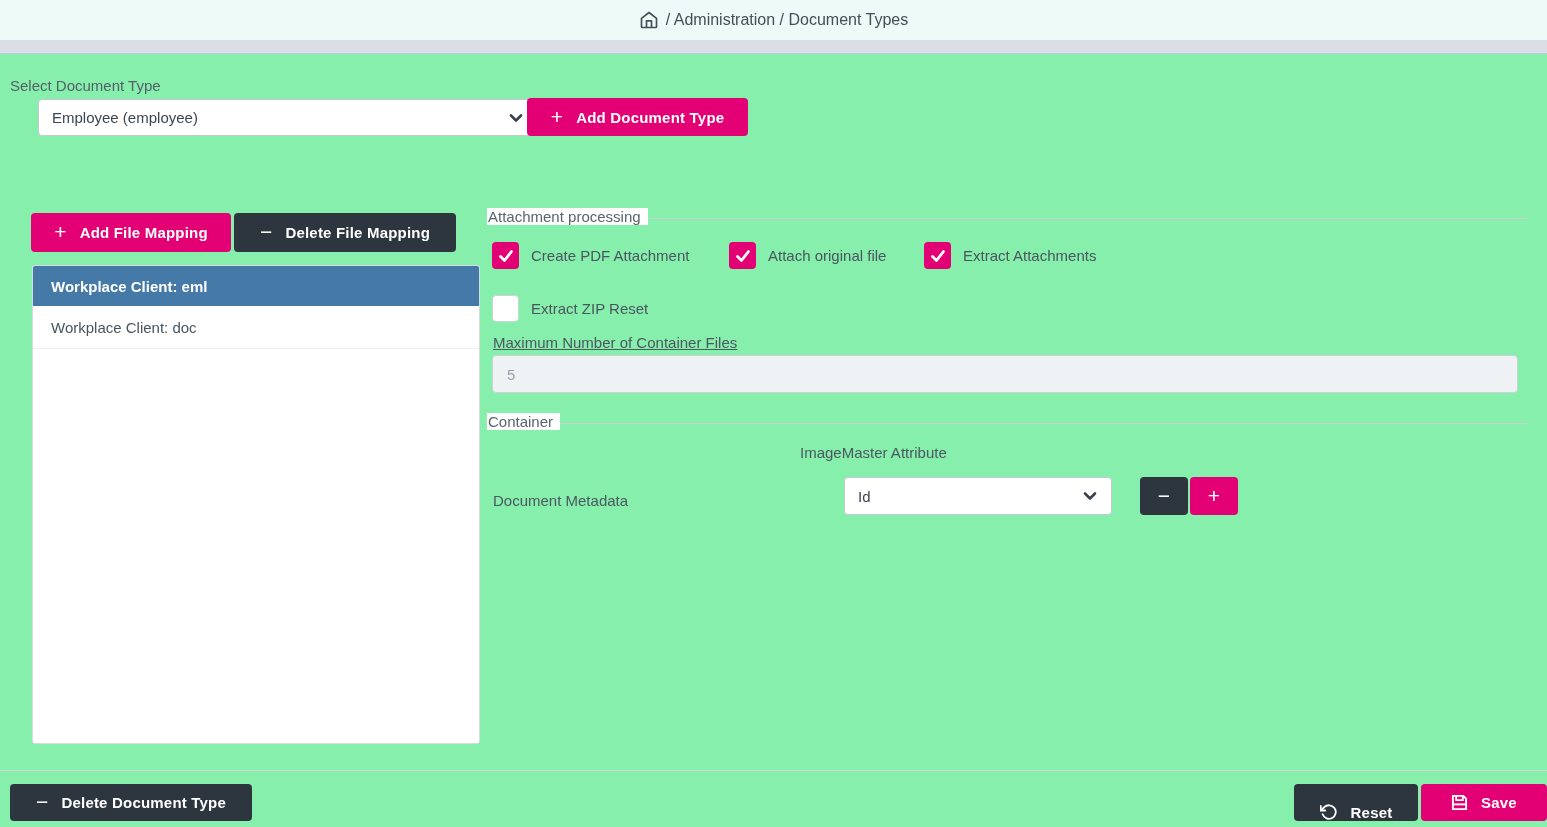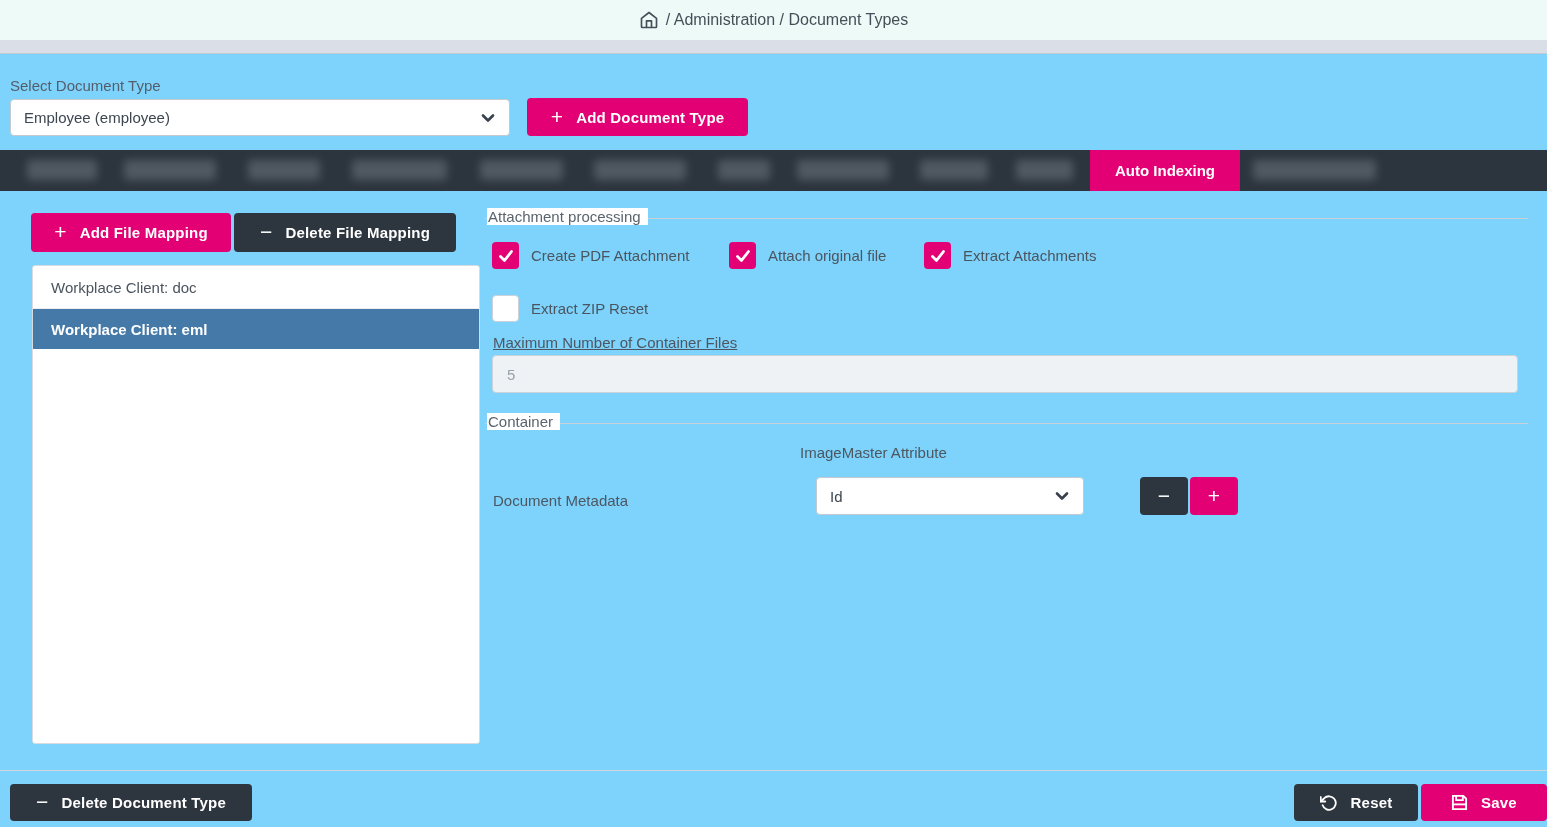--- a/index.html
+++ b/index.html
@@ -1,37 +1,37 @@
 <!DOCTYPE html>
 <html><head>
 <meta charset="utf-8">
 <style>
   * { margin:0; padding:0; box-sizing:border-box; }
   html,body { background:#fff; }
   #app {
     position:relative; width:1547px; height:827px; overflow:hidden;
-    font-family:"Liberation Sans", sans-serif; color:#444e58; background:#7dd3fc;
+    font-family:"Liberation Sans", sans-serif; color:#444e58; background:#86efac;
   }
   
   .breadcrumb-bar {
     position:absolute; left:0; top:0; width:1547px; height:40px;
     background:#eefaf7; display:flex; align-items:center; justify-content:center;
     color:#454f59; font-size:16px; font-weight:500;
   }
   .breadcrumb-bar svg { margin-right:7px; }
   .strip {
     position:absolute; left:0; top:40px; width:1547px; height:14px;
     background:#d9dee7; border-bottom:1px solid #c4cad4;
   }
   
   .field-label { position:absolute; font-size:15px; color:#545e6a; }
   .select {
     position:absolute; background:#fff; border:1px solid #c5cad1; border-radius:4px;
     display:flex; align-items:center; font-size:15px; color:#3c4650;
-    padding:0 40px 0 13px; cursor:pointer;
+    padding:0 40px 0 13px; cursor:pointer;margin-left:28px;
   }
   .select .chev { position:absolute; right:12px; top:50%; transform:translateY(-50%); }
   
   .btn {
     position:absolute; display:flex; align-items:center; justify-content:center;
     gap:13px; border:none; border-radius:4px; font-family:inherit;
     font-size:15px; font-weight:600; color:#fff; cursor:pointer; letter-spacing:.2px;
   }
   .btn-pink { background:#e20074; }
   .btn-dark { background:#2d353e; }
@@ -102,47 +102,33 @@
     <span>Employee (employee)</span>
     <svg class="chev" width="18" height="18" viewBox="0 0 18 18" fill="none" stroke="#39424c" stroke-width="2.6" stroke-linecap="round" stroke-linejoin="round">
         <path d="M4 6.5l5 5 5-5"></path>
       </svg>
   </div>
   <button class="btn btn-pink" style="left:527px; top:98px; width:221px; height:38px;">
     <span class="glyph">+</span>
     <span>Add Document Type</span>
   </button>
 
-  <div class="tabbar">
-    <div class="blur-tab" style="left:27px; width:70px;"></div>
-    <div class="blur-tab" style="left:124px; width:92px;"></div>
-    <div class="blur-tab" style="left:248px; width:72px;"></div>
-    <div class="blur-tab" style="left:352px; width:95px;"></div>
-    <div class="blur-tab" style="left:480px; width:83px;"></div>
-    <div class="blur-tab" style="left:594px; width:92px;"></div>
-    <div class="blur-tab" style="left:718px; width:52px;"></div>
-    <div class="blur-tab" style="left:797px; width:92px;"></div>
-    <div class="blur-tab" style="left:920px; width:68px;"></div>
-    <div class="blur-tab" style="left:1016px; width:57px;"></div>
-    <div class="tab-active" style="left:1090px; width:150px;">Auto Indexing</div>
-    <div class="blur-tab" style="left:1253px; width:123px;"></div>
-  </div>
 
   <button class="btn btn-pink" style="left:31px; top:213px; width:200px; height:39px;">
     <span class="glyph">+</span>
     <span>Add File Mapping</span>
   </button>
   <button class="btn btn-dark" style="left:234px; top:213px; width:222px; height:39px;">
     <span class="glyph">−</span>
     <span>Delete File Mapping</span>
   </button>
 
   <div class="list-panel">
+    <div class="list-item selected">Workplace Client: eml</div>
     <div class="list-item">Workplace Client: doc</div>
-    <div class="list-item selected">Workplace Client: eml</div>
   </div>
 
   <div class="fieldset-line" style="left:485px; top:218px; width:1043px;">
     <span class="legend" style="left:2px;">Attachment processing</span>
   </div>
 
   <div class="cb-group" style="left:492px; top:242px;">
     <span class="cb checked">
       <svg width="18" height="18" viewBox="0 0 18 18" fill="none" stroke="#fff" stroke-width="2.8" stroke-linecap="round" stroke-linejoin="round">
           <path d="M3.5 9.5l4 4 7-9"></path>
@@ -193,21 +179,21 @@
   </button>
   <button class="btn btn-pink" style="left:1190px; top:477px; width:48px; height:38px;">
     <span class="glyph">+</span>
   </button>
 
   <div class="footer-divider"></div>
   <button class="btn btn-dark" style="left:10px; top:784px; width:242px; height:37px;">
     <span class="glyph">−</span>
     <span>Delete Document Type</span>
   </button>
-  <button class="btn btn-dark" style="left:1294px; top:784px; width:124px; height:37px;">
+  <button class="btn btn-dark" style="left:1294px; top:784px; width:124px; height:37px;align-items:flex-end;">
     <svg width="18" height="18" viewBox="0 0 24 24" fill="none" stroke="#fff" stroke-width="2.4" stroke-linecap="round" stroke-linejoin="round">
       <polyline points="1 4 1 10 7 10"></polyline>
       <path d="M3.51 15a9 9 0 1 0 2.13-9.36L1 10"></path>
     </svg>
     <span>Reset</span>
   </button>
   <button class="btn btn-pink" style="left:1421px; top:784px; width:126px; height:37px;">
     <svg width="17" height="17" viewBox="0 0 18 18" fill="none" stroke="#fff" stroke-width="2">
       <path d="M2 2h11l3 3v11H2z"></path>
       <path d="M5.5 2v4.5h7V2"></path>

